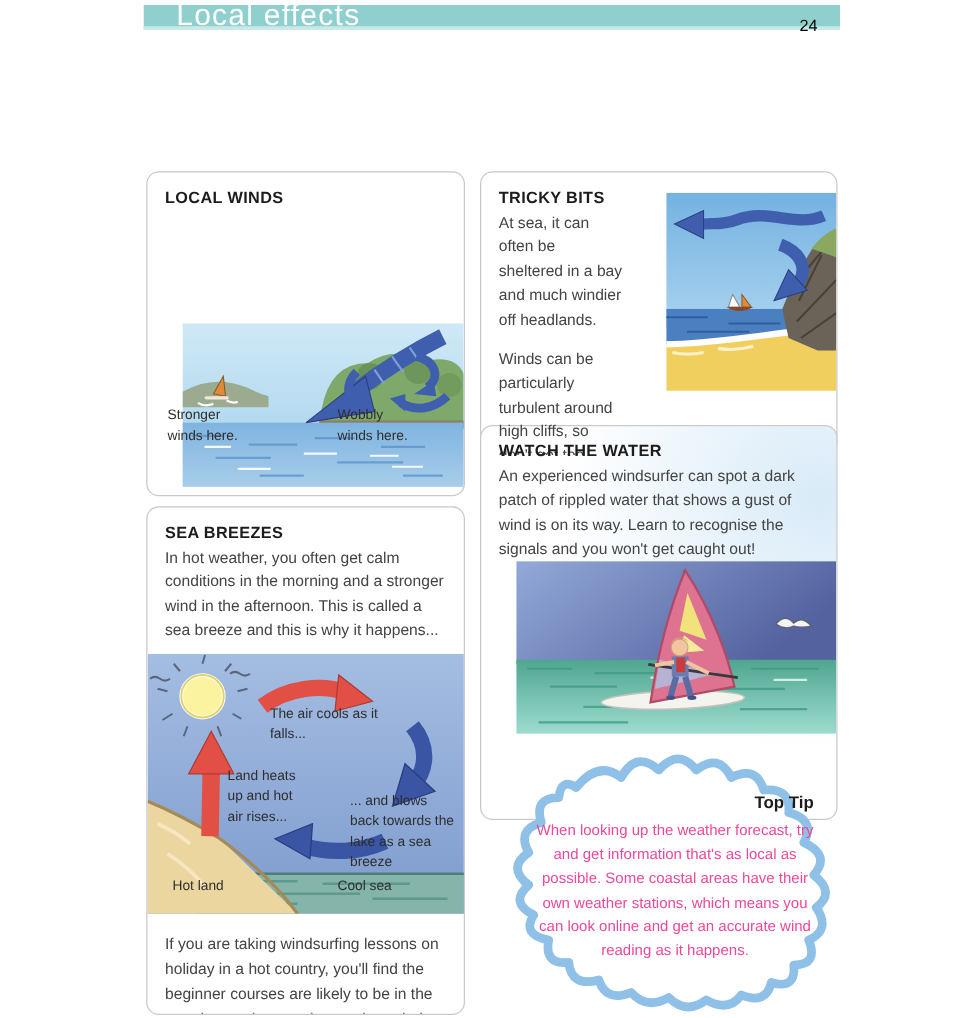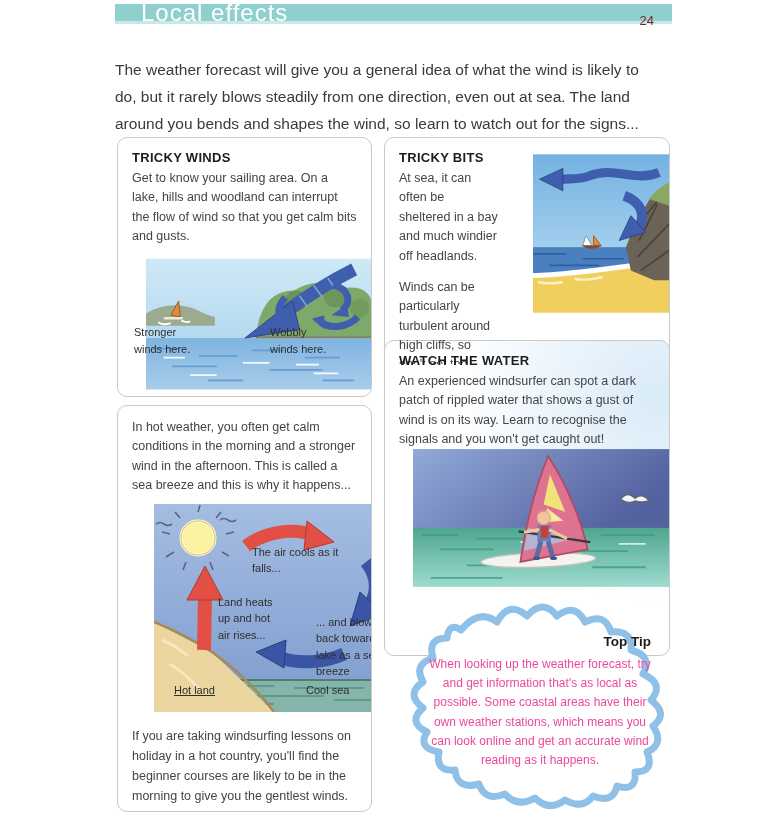--- a/index.html
+++ b/index.html
@@ -4,21 +4,21 @@
 <style>
   * { margin:0; padding:0; box-sizing:border-box; }
   html,body { background:#ffffff; }
   body { font-family:"Liberation Sans", sans-serif; color:#3c3c3c; }
   .page { position:relative; width:784px; height:814px; background:#fff; overflow:hidden; }
 
   
   .header-bar { position:absolute; left:115px; top:4px; width:557px; height:20px;
     background:#8fd0ce; border-bottom:3px solid #c9e9e8; display:flex; align-items:center; }
   .header-title { color:#ffffff; font-size:24px; letter-spacing:1px; padding-left:26px; }
-  .page-num { position:absolute; right:18px; top:9px; color:#7f1d1d; font-size:13px; }
+  .page-num { position:absolute; right:18px; top:9px; color:#000000; font-size:13px; }
 
   .intro { position:absolute; left:115px; top:56px; width:530px;
     font-size:15.5px; line-height:1.75; color:#3a3a3a; }
 
   .box { position:absolute; background:#fff; border:1px solid #c9c9c9; border-radius:10px; overflow:hidden; }
   .box-pad { padding:12px 14px 0 14px; position:relative; z-index:2; }
   .box-title { font-size:13px; font-weight:bold; color:#1c1c1c; letter-spacing:.3px; margin-bottom:4px; }
   .box-body { font-size:12.5px; line-height:1.55; color:#444; }
   .box-body + .box-body { margin-top:12px; }
 
@@ -26,21 +26,21 @@
   #box-tricky-bits { left:384px; top:137px; width:286px; height:228px; }
   #box-tricky-bits .box-pad { width:128px; }
   #box-watch-water { left:384px; top:340px; width:286px; height:316px;
     background:radial-gradient(circle at 95% 18%, rgba(170,210,240,.45), rgba(170,210,240,0) 55%), #fff; }
   #box-sea-breezes { left:117px; top:405px; width:255px; height:407px; }
 
   .illo { position:absolute; left:0; right:0; bottom:0; z-index:1;padding-left:28px; }
   #illo-local-winds { top:112px; }
   #illo-tricky { left:auto; right:0; top:0; width:164px; height:191px; }
   #illo-watch { top:100px; }
-  #illo-breeze { position:relative; width:255px; height:208px; margin-top:8px;margin-left:36px; }
+  #illo-breeze { position:relative; width:255px; height:208px; margin-top:8px; }
   .illo svg, #illo-breeze svg { display:block; width:100%; height:100%; }
 
   .art-label { position:absolute; font-size:11px; line-height:1.5; color:#2e2e2e; z-index:3; }
 
   .sb-footer { position:relative; z-index:2; padding:14px 14px 0 14px; font-size:12.5px; line-height:1.6; color:#444; }
 
   
   .top-tip { position:absolute; left:391px; top:590px; width:298px; height:224px; }
   .top-tip svg { position:absolute; inset:0; width:100%; height:100%; }
   .tip-text { position:absolute; left:38px; top:44px; width:222px; text-align:center; }
@@ -50,26 +50,24 @@
 </head>
 <body>
 
 <div class="page">
 
   <div class="header-bar">
     <div class="header-title">Local effects</div>
     <div class="page-num">24</div>
   </div>
 
-  <div class="intro">The weather forecast will give you a general idea of what the wind is likely to do, but it rarely blows steadily from one direction, even out at sea. The land around you bends and shapes the wind, so learn to watch out for the signs...</div>
 
   <div class="box" id="box-local-winds">
     <div class="box-pad">
-      <div class="box-title">TRICKY WINDS</div>
-      <div class="box-body">Get to know your sailing area. On a lake, hills and woodland can interrupt the flow of wind so that you get calm bits and gusts.</div>
+      <div class="box-title">LOCAL WINDS</div>
     </div>
     <div class="illo" id="illo-local-winds" style="height:148px;">
       <svg viewBox="0 0 255 148">
         <defs>
           <linearGradient id="lwSky" x1="0" y1="0" x2="0" y2="1">
             <stop offset="0" stop-color="#cfe9f6"></stop>
               <stop offset="1" stop-color="#a3d0ec"></stop>
           </linearGradient>
           <linearGradient id="lwWater" x1="0" y1="0" x2="0" y2="1">
             <stop offset="0" stop-color="#7fb4e0"></stop>
@@ -203,20 +201,21 @@
             <ellipse cx="138" cy="122" rx="4" ry="2" fill="#46508a"></ellipse>
             <ellipse cx="157" cy="122" rx="4" ry="2" fill="#46508a"></ellipse>
           </g>
         </g>
       </svg>
     </div>
   </div>
 
   <div class="box" id="box-sea-breezes">
     <div class="box-pad">
+      <div class="box-title">SEA BREEZES</div>
       <div class="box-body">In hot weather, you often get calm conditions in the morning and a stronger wind in the afternoon. This is called a sea breeze and this is why it happens...</div>
     </div>
     <div id="illo-breeze">
       <svg viewBox="0 0 255 208">
         <defs>
           <linearGradient id="sbSky" x1="0" y1="0" x2="0" y2="1">
             <stop offset="0" stop-color="#a4bde2"></stop>
               <stop offset="1" stop-color="#7e9bcd"></stop>
           </linearGradient>
         </defs>
@@ -249,21 +248,21 @@
           <polygon points="102,148 132,136 130,164" fill="#3b55a5" stroke="#293e80" stroke-width="1"></polygon>
         </g>
         <g>
           <path d="M50 146 L 51 92" fill="none" stroke="#e25045" stroke-width="14"></path>
           <polygon points="33,96 51,62 69,96" fill="#e25045" stroke="#b03a32" stroke-width="1"></polygon>
         </g>
       </svg>
       <div class="art-label" style="left:98px; top:40px; width:96px;">The air cools as it falls...</div>
       <div class="art-label" style="left:64px; top:90px; width:64px;">Land heats up and hot air rises...</div>
       <div class="art-label" style="left:162px; top:110px; width:84px;">... and blows back towards the lake as a sea breeze</div>
-      <div class="art-label" style="left:20px; top:178px;text-decoration:underline;">Hot land</div>
+      <div class="art-label" style="left:20px; top:178px;">Hot land</div>
       <div class="art-label" style="left:152px; top:178px;">Cool sea</div>
     </div>
     <div class="sb-footer">If you are taking windsurfing lessons on holiday in a hot country, you'll find the beginner courses are likely to be in the morning to give you the gentlest winds.</div>
   </div>
 
   <div class="top-tip">
     <svg viewBox="0 0 298 224">
       <path d="M70 40 Q 88 18 106 32 Q 118 10 136 26 Q 152 8 166 26 Q 184 12 194 32
                Q 214 22 220 42 Q 242 40 240 60 Q 262 66 252 84 Q 274 94 260 110
                Q 278 124 262 136 Q 274 154 256 162 Q 264 182 244 182 Q 246 202 226 196

